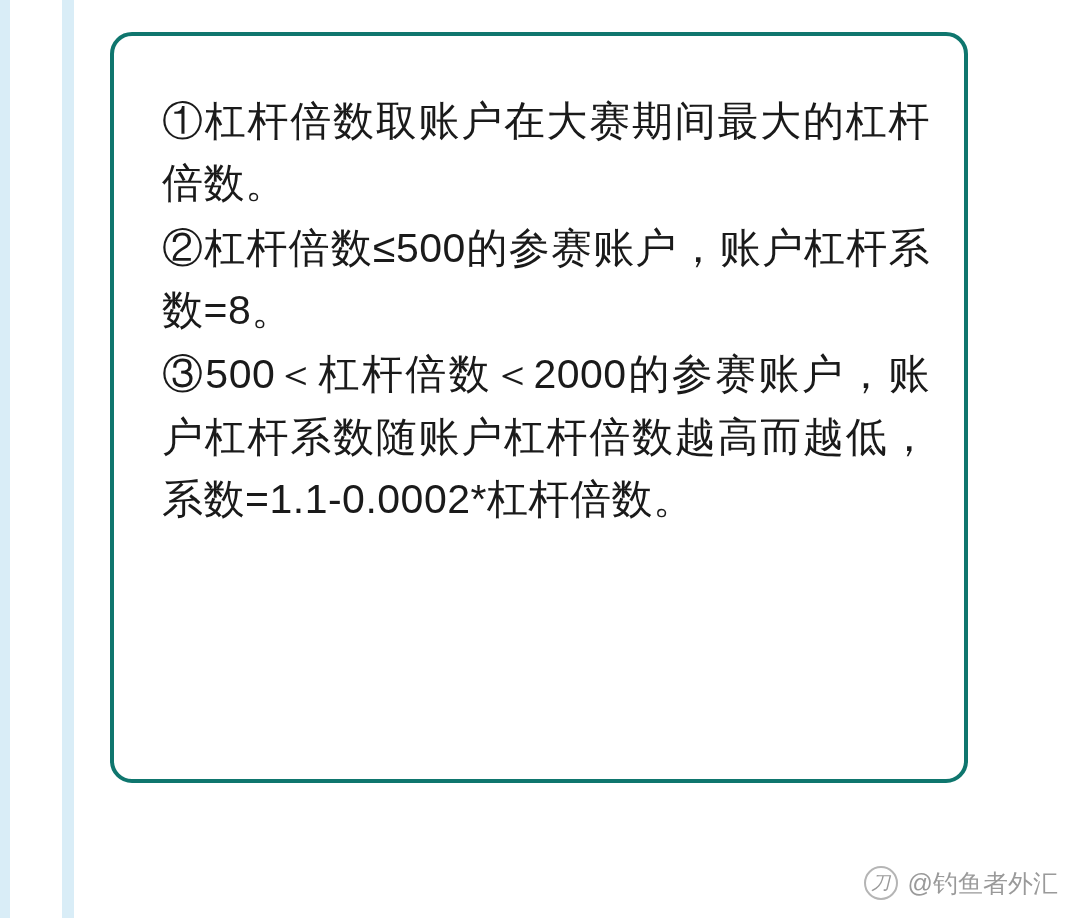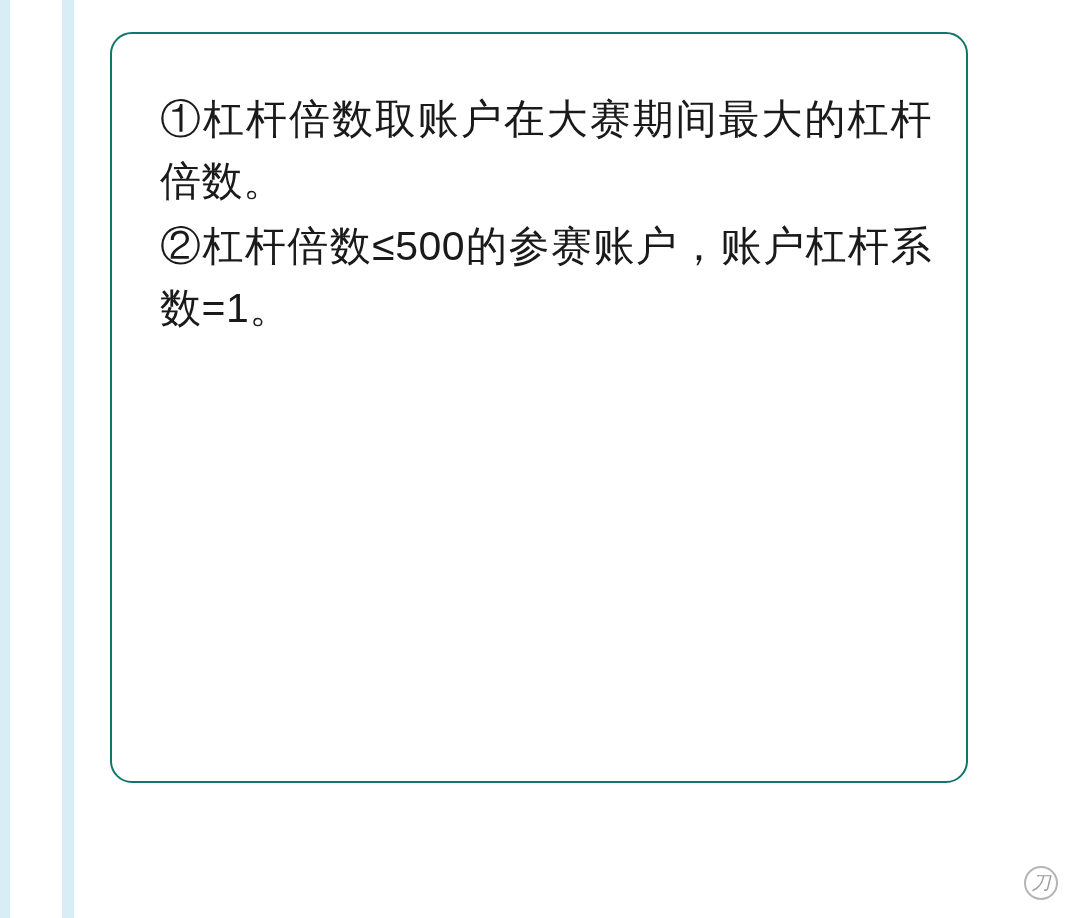--- a/index.html
+++ b/index.html
@@ -30,21 +30,21 @@
   .edge-bar.bar-a { left: 0; }
   .edge-bar.bar-b { left: 62px; width: 12px; }
 
   .card {
     position: absolute;
     left: 110px;
     top: 32px;
     width: 858px;
     height: 751px;
     box-sizing: border-box;
-    border: 2px solid #0f766e;
+    border: 4px solid #0f766e;
     border-radius: 22px;
     background: #ffffff;
   }
   .card-body {
     position: absolute;
     left: 48px;
     top: 54px;
     right: 34px;
   }
   .para {
@@ -87,21 +87,23 @@
 <body>
 
 <div id="page">
 
   <div class="edge-bar bar-a"></div>
   <div class="edge-bar bar-b"></div>
 
   <div class="card">
     <div class="card-body">
       <p class="para">①杠杆倍数取账户在大赛期间最大的杠杆倍数。</p>
-      <p class="para">②杠杆倍数≤500的参赛账户，账户杠杆系数=1。</p>
+      <p class="para">②杠杆倍数≤500的参赛账户，账户杠杆系数=8。</p>
+      <p class="para">③500＜杠杆倍数＜2000的参赛账户，账户杠杆系数随账户杠杆倍数越高而越低，系数=1.1-0.0002*杠杆倍数。</p>
     </div>
   </div>
 
   <div class="watermark">
     <span class="wm-logo">刀</span>
+    <span>@钓鱼者外汇</span>
   </div>
 
 </div>
 
 </body></html>

